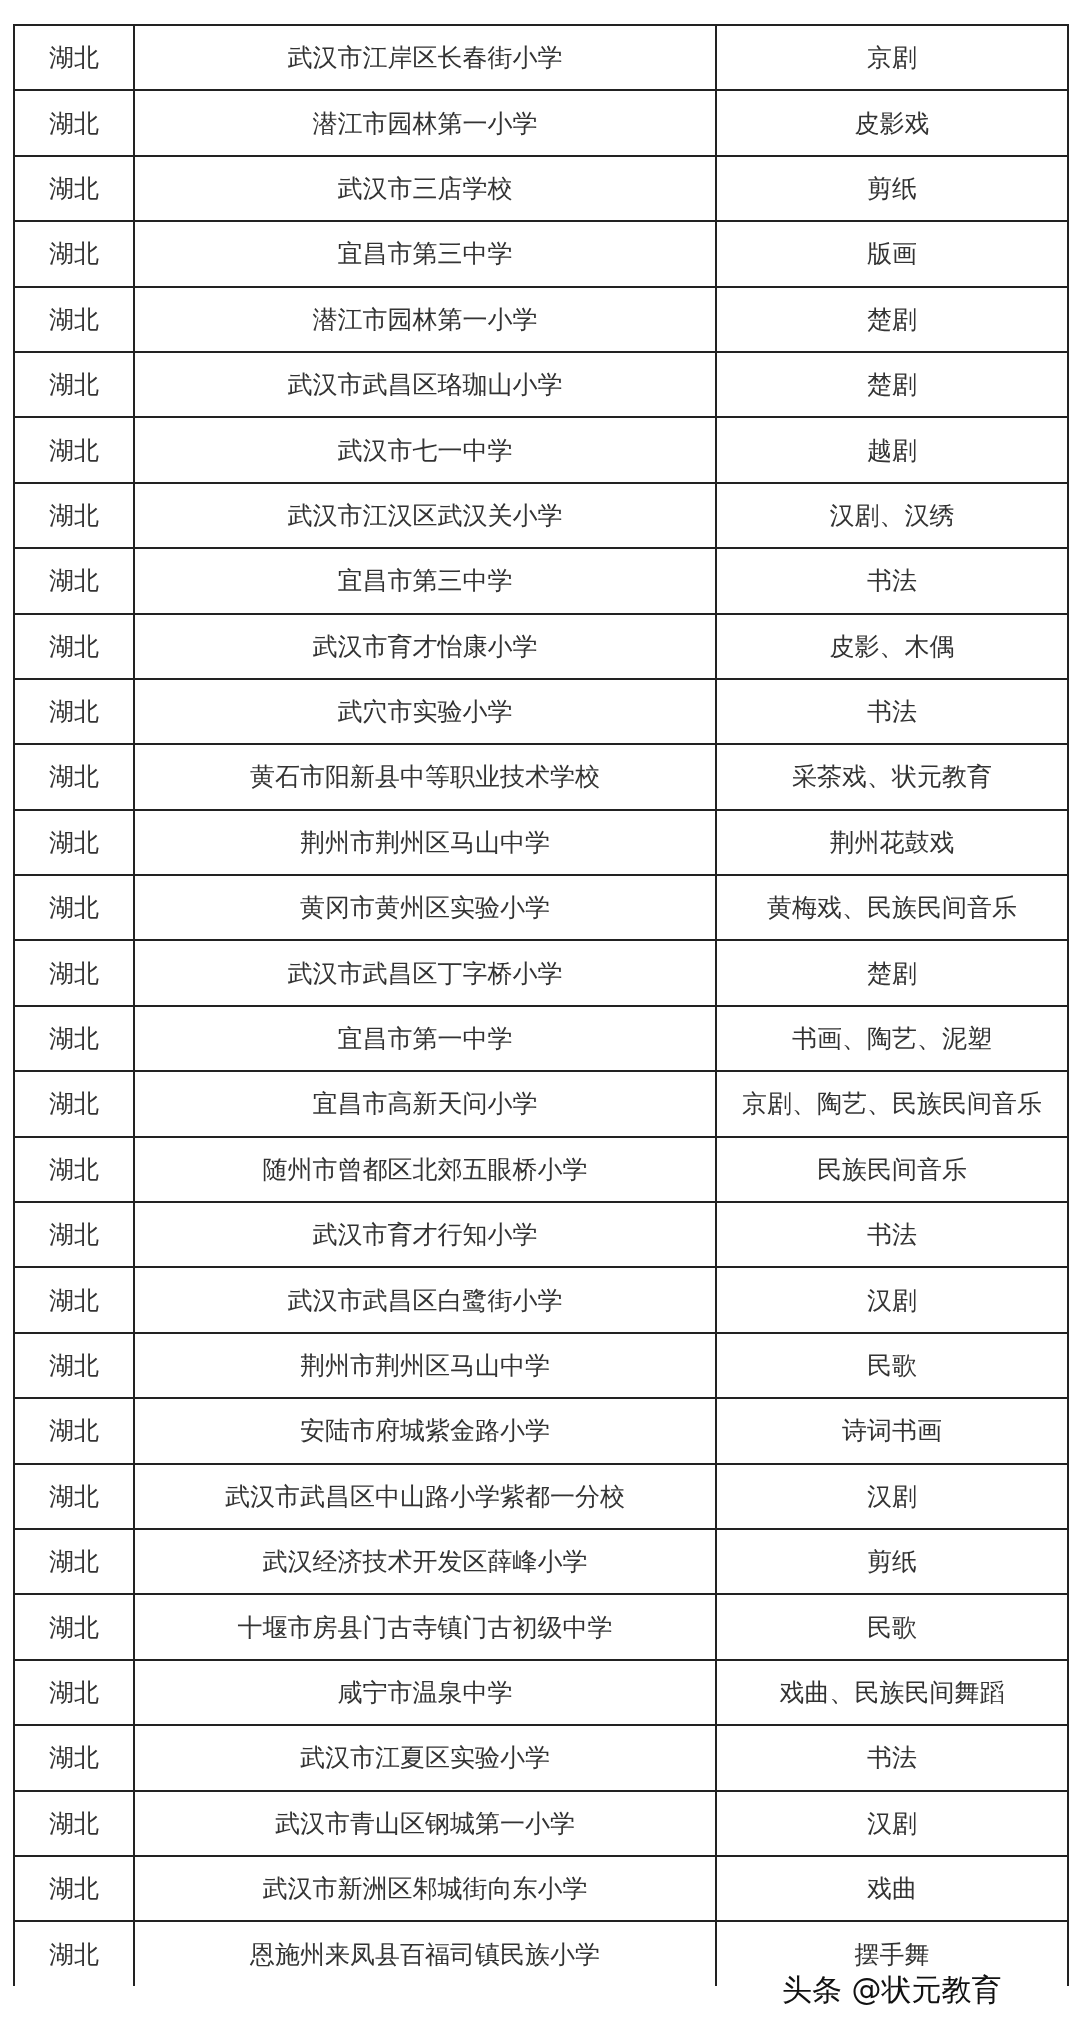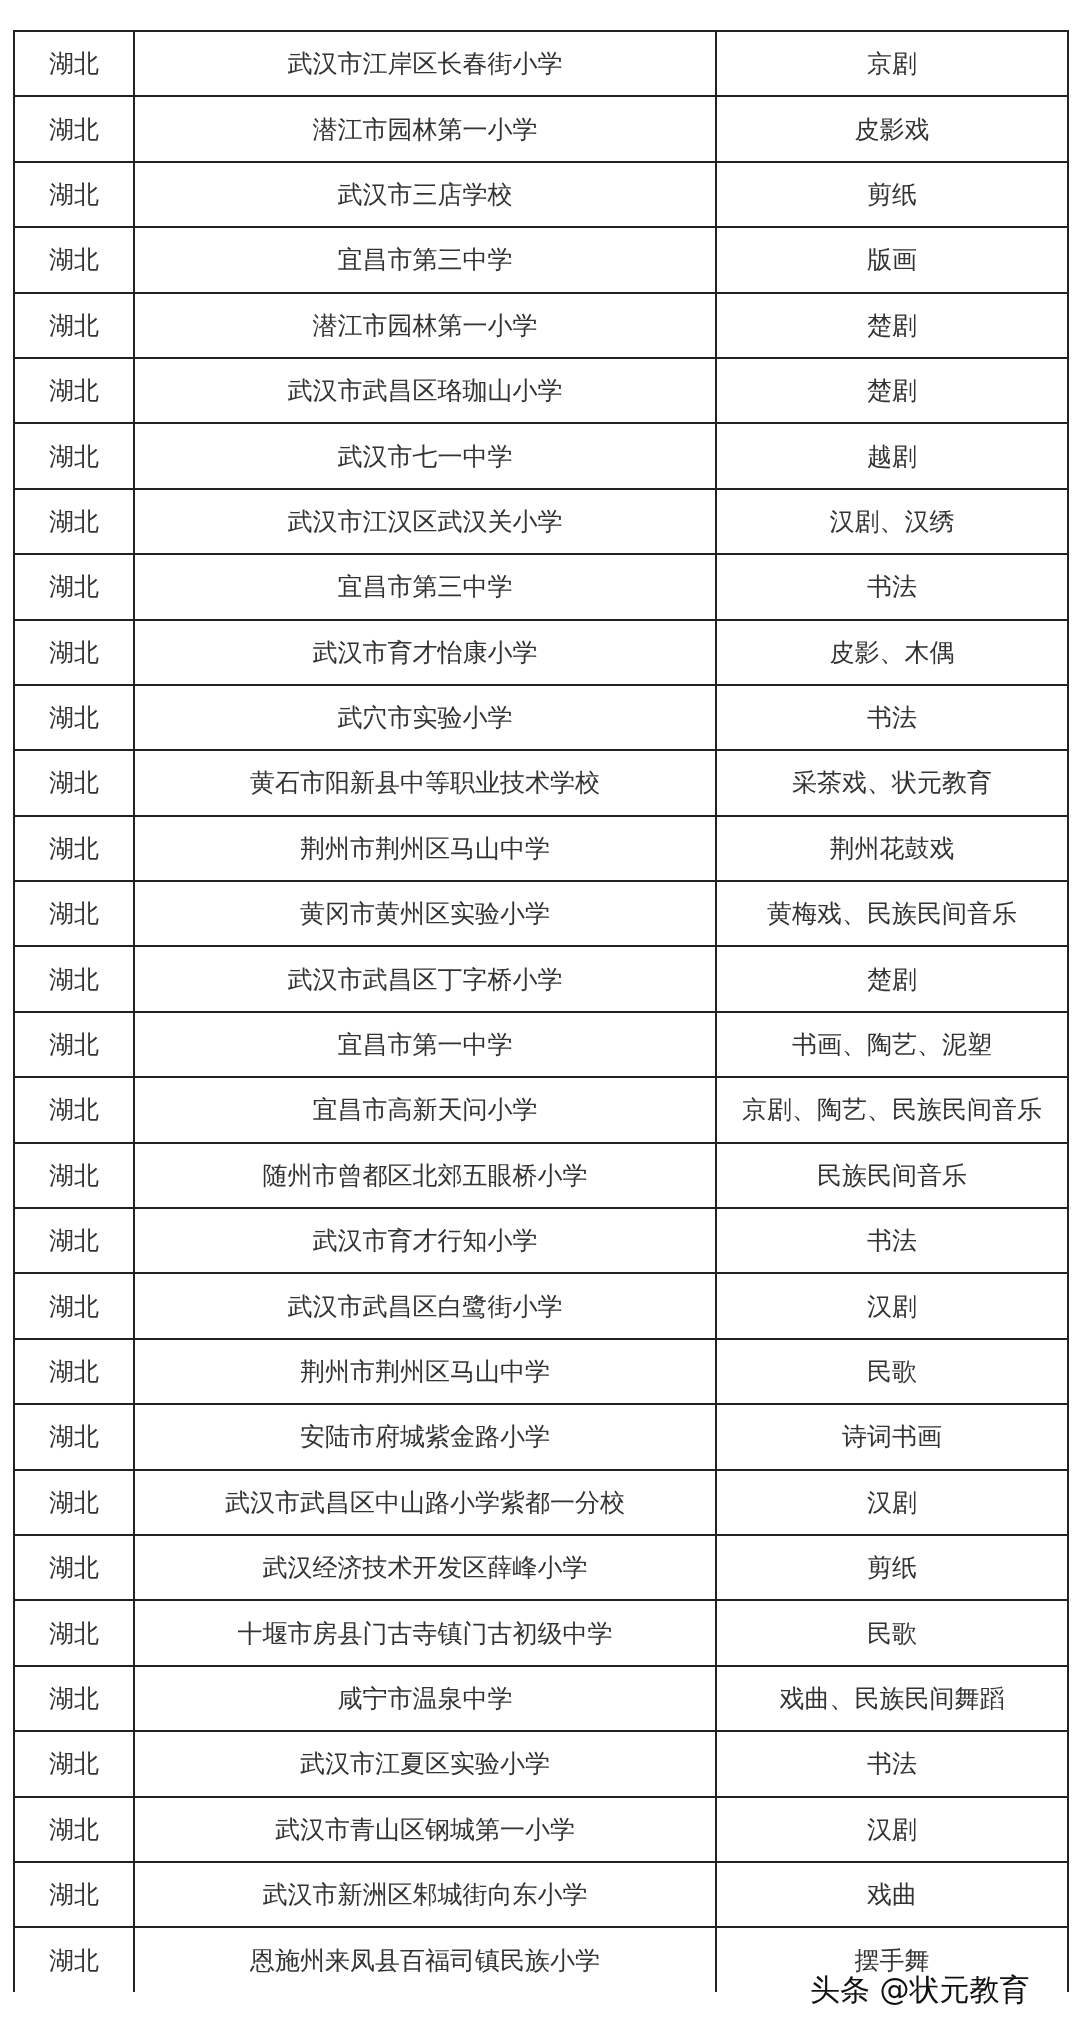--- a/index.html
+++ b/index.html
@@ -11,21 +11,21 @@
       width: 1080px;
       height: 2028px;
       overflow: hidden;
       position: relative;
       font-family: "DejaVu Serif", "Liberation Serif", serif;
       color: #333333;
     }
     .doc-table {
       position: absolute;
       left: 13px;
-      top: 30px;
+      top: 24px;
       width: 1054px;
       border-collapse: collapse;
       table-layout: fixed;
     }
     .doc-table td {
       border: 2px solid #222222;
       height: 63.4px;
       padding: 0;
       text-align: center;
       vertical-align: middle;
@@ -35,21 +35,21 @@
       overflow: hidden;
     }
     .doc-table tr:last-child td {
       border-bottom: none;
     }
     .col-province { width: 120px; }
     .col-school { width: 582px; }
     .col-project { width: 352px; }
     .watermark {
       position: absolute;
-      left: 810px;
+      left: 782px;
       top: 1970px;
       font-family: "DejaVu Sans", "Liberation Sans", sans-serif;
       font-size: 30px;
       color: #111111;
       white-space: nowrap;
       text-shadow: 0 0 2px #ffffff, 0 0 2px #ffffff;
     }
   </style>
 </head>
 <body>

